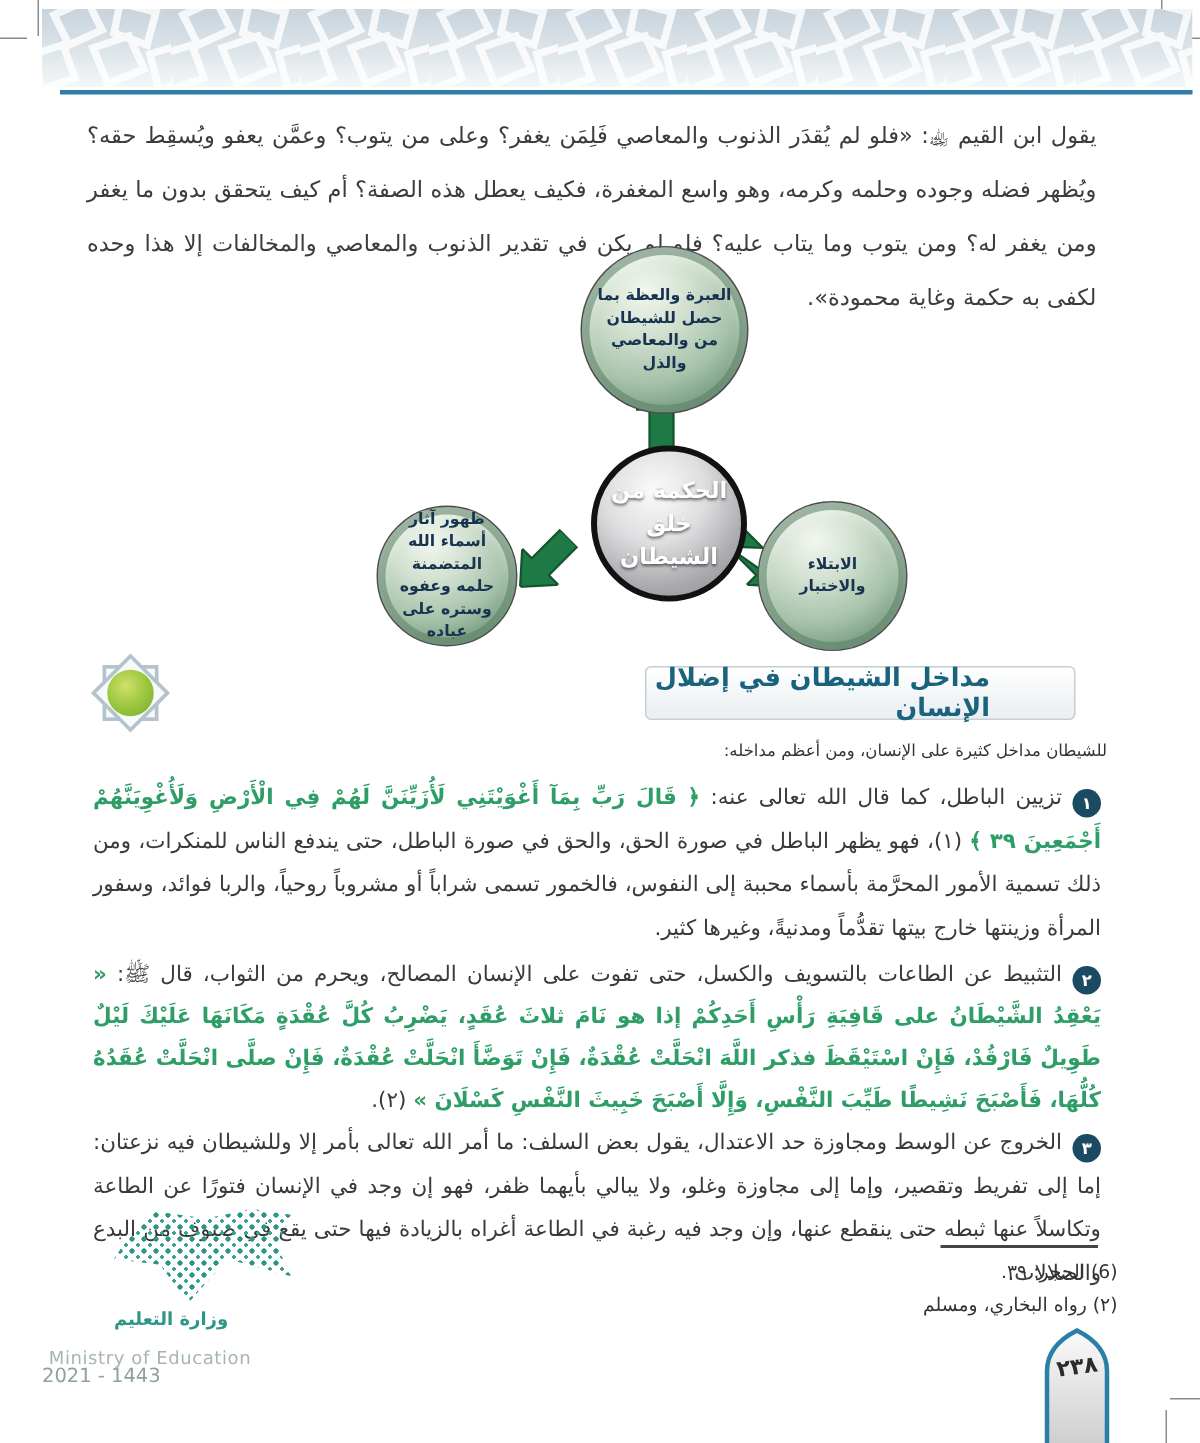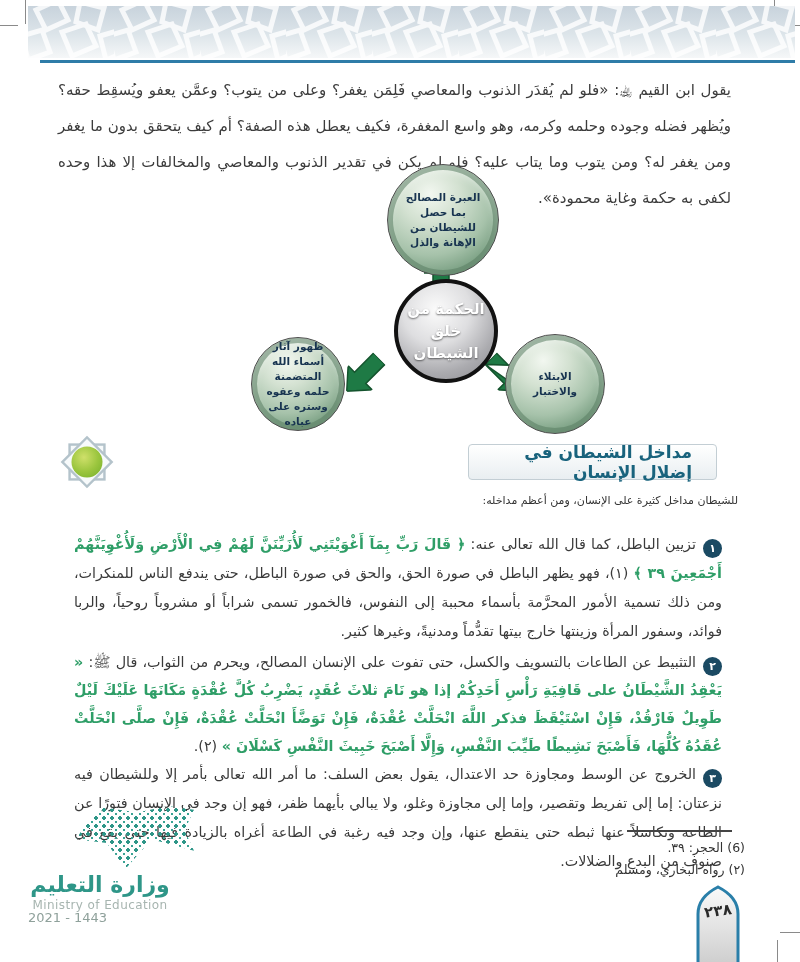--- a/index.html
+++ b/index.html
@@ -39,34 +39,34 @@
   .node span { font-size:10.5px; font-weight:700; color:#173350; line-height:15px; padding:0 10px; }
   .center-node {
     border:4px solid #121212;
     background: radial-gradient(circle at 40% 28%, #fbfbfb 0%, #dedee0 38%, #ababaf 70%, #89898e 100%);
   }
   .center-node span { font-size:15px; font-weight:700; color:#ffffff; line-height:22px; text-shadow:0 1px 2px rgba(0,0,0,.55); padding:0 8px; }
   .arrow { position:absolute; }
 
   
   .heading-box {
-    position:absolute; left:auto; right:83px; top:444px; width:249px; height:36px;
+    position:absolute; left:auto; right:83px; top:444px; width:287px; height:36px;
     background:linear-gradient(#ffffff,#e9eef1);
     border:1px solid #c3ced4; border-radius:4px;
     display:flex; align-items:center; justify-content:flex-start;
-    padding-right:24px; box-sizing:border-box;
+    padding-right:56px; box-sizing:border-box;
   }
   .heading-box span { font-size:17px; font-weight:700; color:#19637d; }
   .star { position:absolute; left:56px; top:431px; }
 
   .list-intro { position:absolute; right:62px; top:494px; margin:0; font-size:11px; color:#333; }
 
   
   .item {
-    position:absolute; right:62px; left:58px; margin:16px;
+    position:absolute; right:62px; left:58px; margin:4px;
     font-size:14.3px; line-height:29px; text-align:justify; color:#3a3a3a;
   }
   .bullet {
     display:inline-block; width:19px; height:19px; border-radius:50%;
     background:#1b4a63; color:#fff; font-size:11px; font-weight:700;
     text-align:center; line-height:19px; margin-left:7px; vertical-align:-3px;
   }
   .quran { color:#2e9e67; font-weight:700; }
   .hadith { color:#2e9e67; font-weight:700; }
 
@@ -78,21 +78,21 @@
   .moe { position:absolute; left:28px; top:806px; width:210px; height:130px; direction:ltr; }
   .moe-dots {
     position:absolute; left:48px; top:0; width:118px; height:64px;
     background-image:
       radial-gradient(#2e9688 1.6px, transparent 1.9px),
       radial-gradient(#3aa394 1.1px, transparent 1.4px);
     background-size:8px 8px, 8px 8px;
     background-position:0 0, 4px 4px;
     clip-path: polygon(22% 2%, 52% 10%, 78% 0%, 100% 6%, 92% 38%, 100% 70%, 64% 52%, 42% 98%, 26% 58%, 0% 52%, 10% 24%);
   }
-  .moe-ar { position:absolute; left:2px; top:66px; width:140px; text-align:center; font-size:22px; font-weight:700; color:#2e9688; }
+  .moe-ar { position:absolute; left:16px; top:66px; width:140px; text-align:center; font-size:12px; font-weight:700; color:#2e9688; }
   .moe-en { position:absolute; left:2px; top:92px; width:140px; text-align:center; font-size:12px; color:#a7b5b0; letter-spacing:.4px; }
   .moe-years { position:absolute; left:0; top:104px; width:140px; text-align:left; font-size:13px; color:#8fa19b; }
 
   
   .dome { position:absolute; left:694px; top:884px; width:48px; height:78px; }
   .dome .num {
     position:absolute; left:0; top:18px; width:100%; text-align:center;
     font-size:15px; font-weight:700; color:#2b2b2b; transform:rotate(-8deg);
   }
 </style>
@@ -138,29 +138,29 @@
       <polygon points="17,0 34,19 25,19 25,46 9,46 9,19 0,19" fill="#1e7a45" stroke="#14532d" stroke-width="1.5"></polygon>
     </svg>
     <svg class="arrow" style="left:346px;top:352px;transform:rotate(225deg)" width="34" height="46">
       <polygon points="17,0 34,19 25,19 25,46 9,46 9,19 0,19" fill="#1e7a45" stroke="#14532d" stroke-width="1.5"></polygon>
     </svg>
     <svg class="arrow" style="left:490px;top:352px;transform:rotate(135deg)" width="34" height="46">
       <polygon points="17,0 34,19 25,19 25,46 0,19 9,19 9,46 25,46" fill="#1e7a45" stroke="#14532d" stroke-width="1.5"></polygon>
     </svg>
 
     <div class="node" style="left:387px;top:164px;width:110px;height:110px">
-      <span>العبرة المصالح بما حصل للشيطان من الإهانة والذل</span>
+      <span>العبرة والعظة بما حصل للشيطان من والمعاصي والذل</span>
     </div>
     <div class="node" style="left:251px;top:337px;width:92px;height:92px">
       <span>ظهور آثار أسماء الله المتضمنة حلمه وعفوه وستره على عباده</span>
     </div>
     <div class="node" style="left:505px;top:334px;width:98px;height:98px">
       <span>الابتلاء والاختبار</span>
     </div>
-    <div class="center-node" style="left:394px;top:279px;width:96px;height:96px">
+    <div class="center-node" style="left:394px;top:297px;width:96px;height:96px">
       <span>الحكمة من خلق الشيطان</span>
     </div>
   </div>
 
   <div class="heading-box">
     <span>مداخل الشيطان في إضلال الإنسان</span>
   </div>
   <svg class="star" width="62" height="62" viewBox="0 0 64 64">
     <defs>
       <radialGradient id="starGreen" cx="0.4" cy="0.35" r="0.75">

